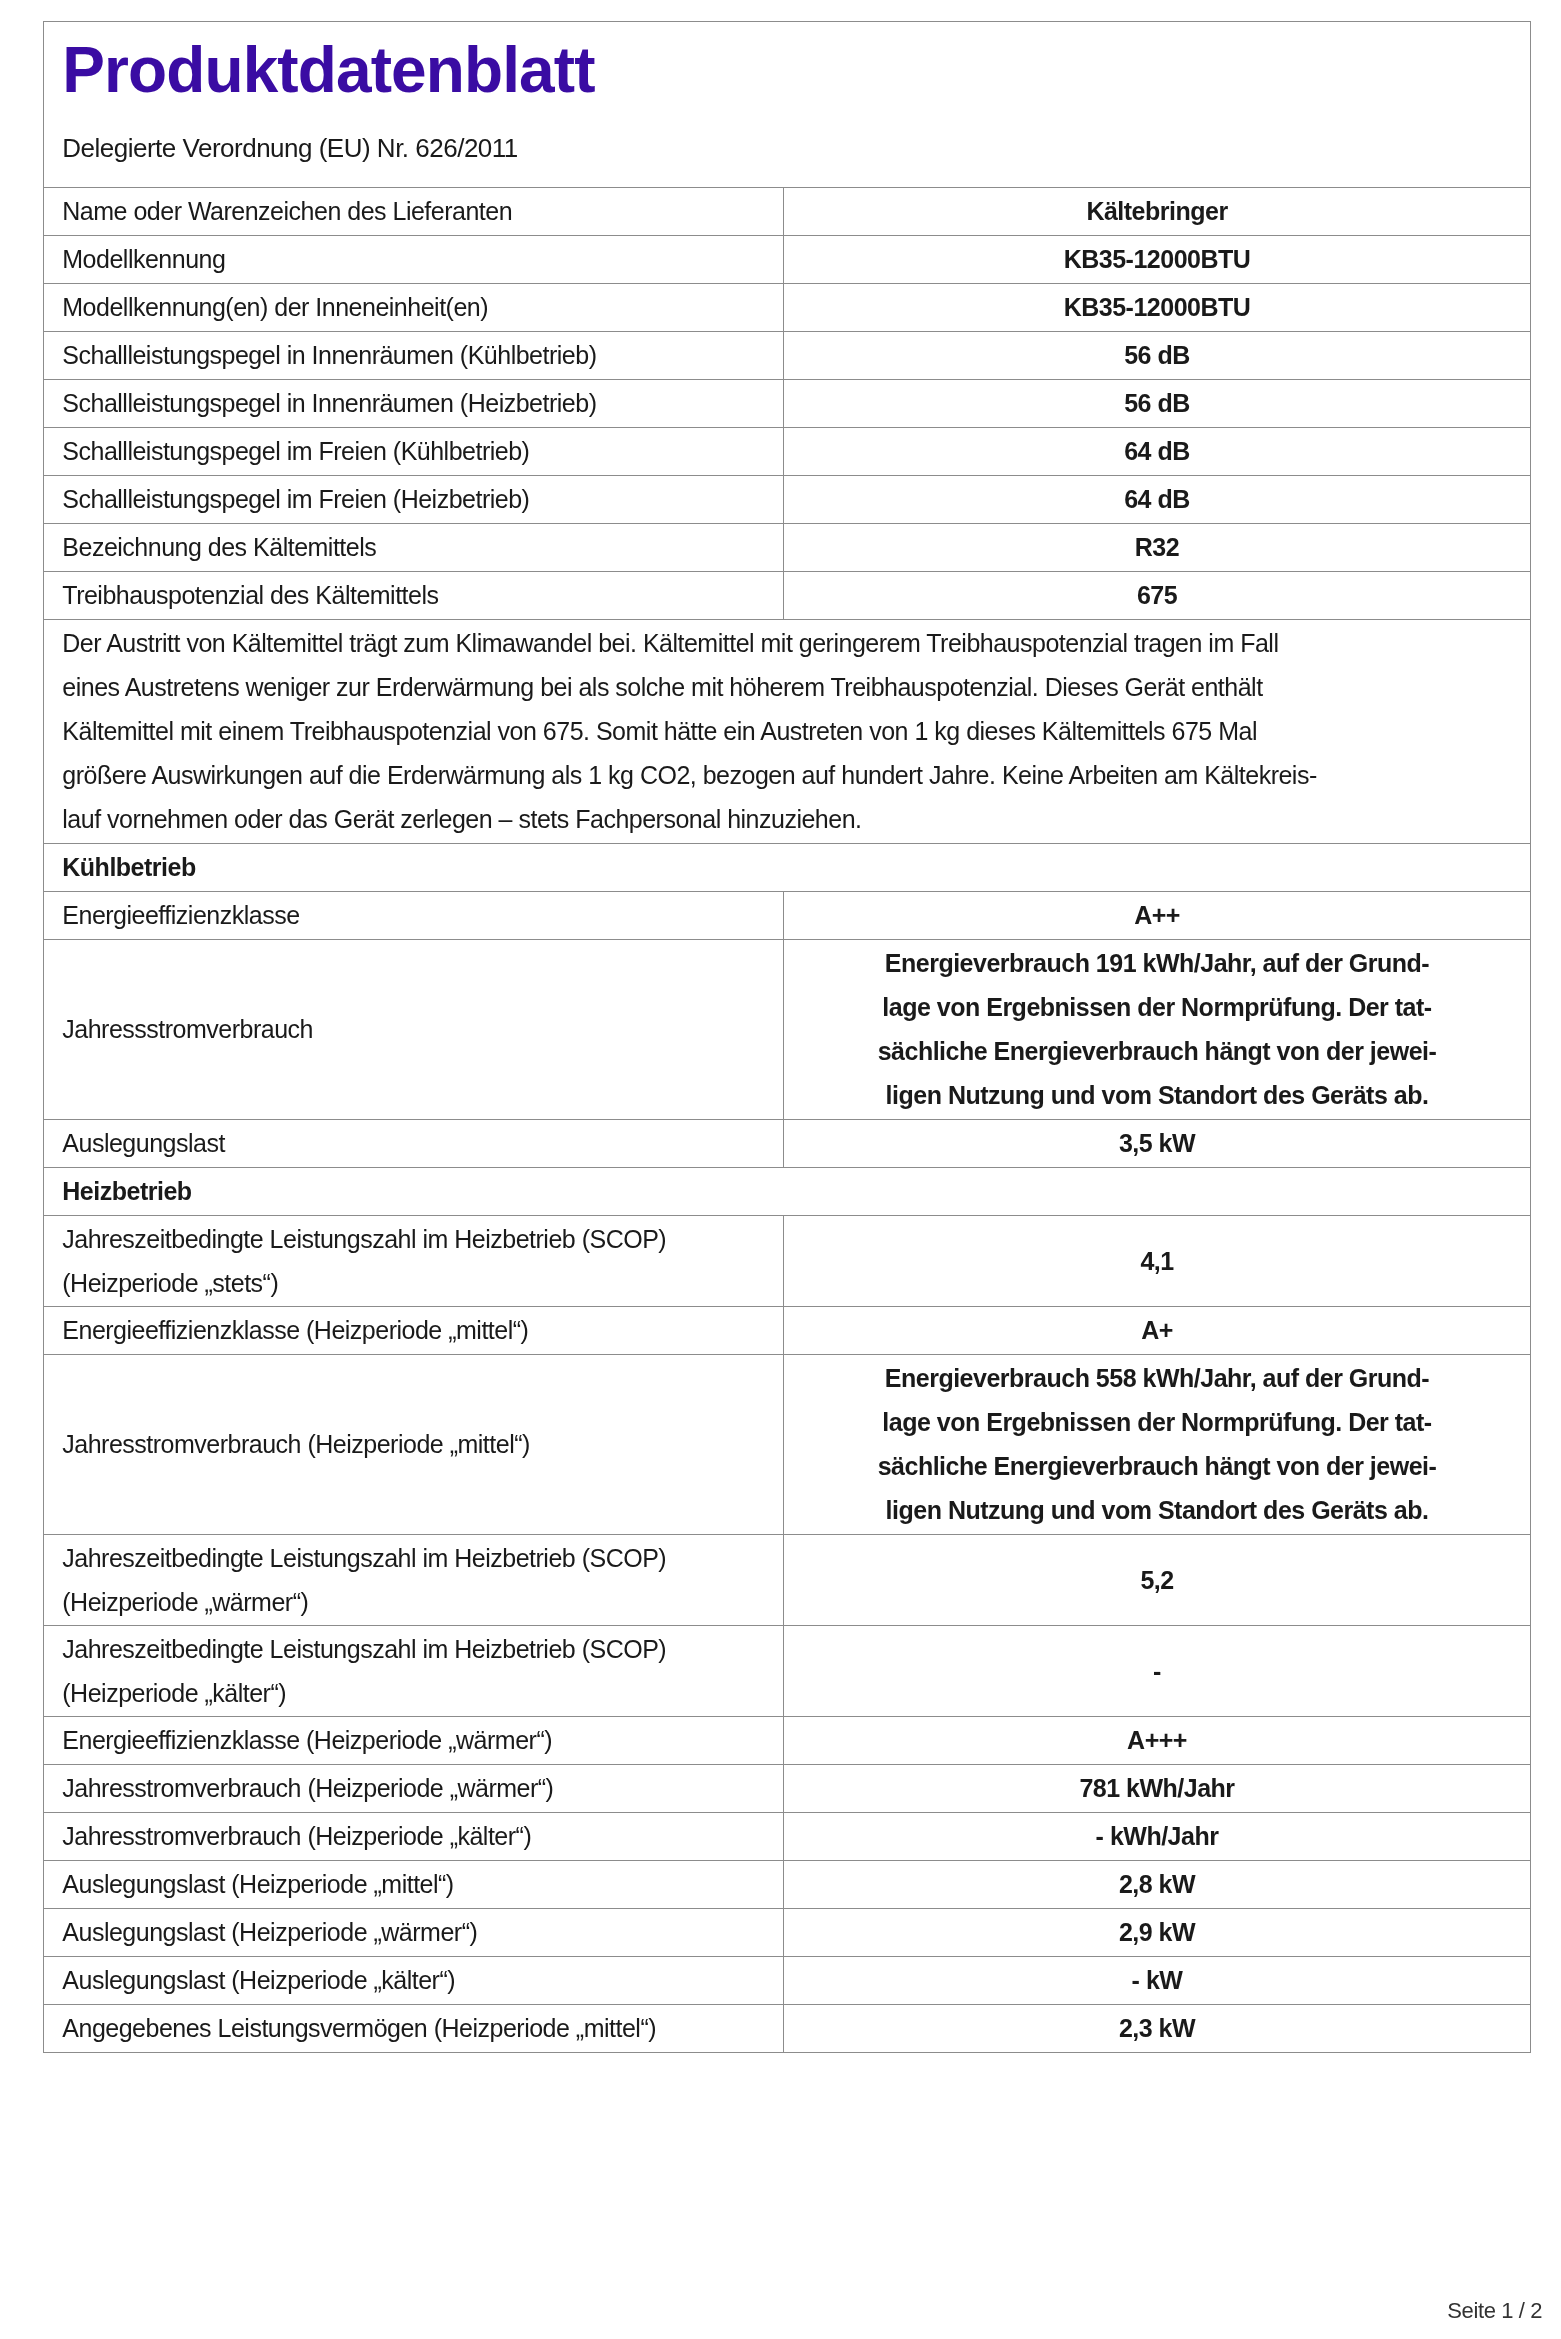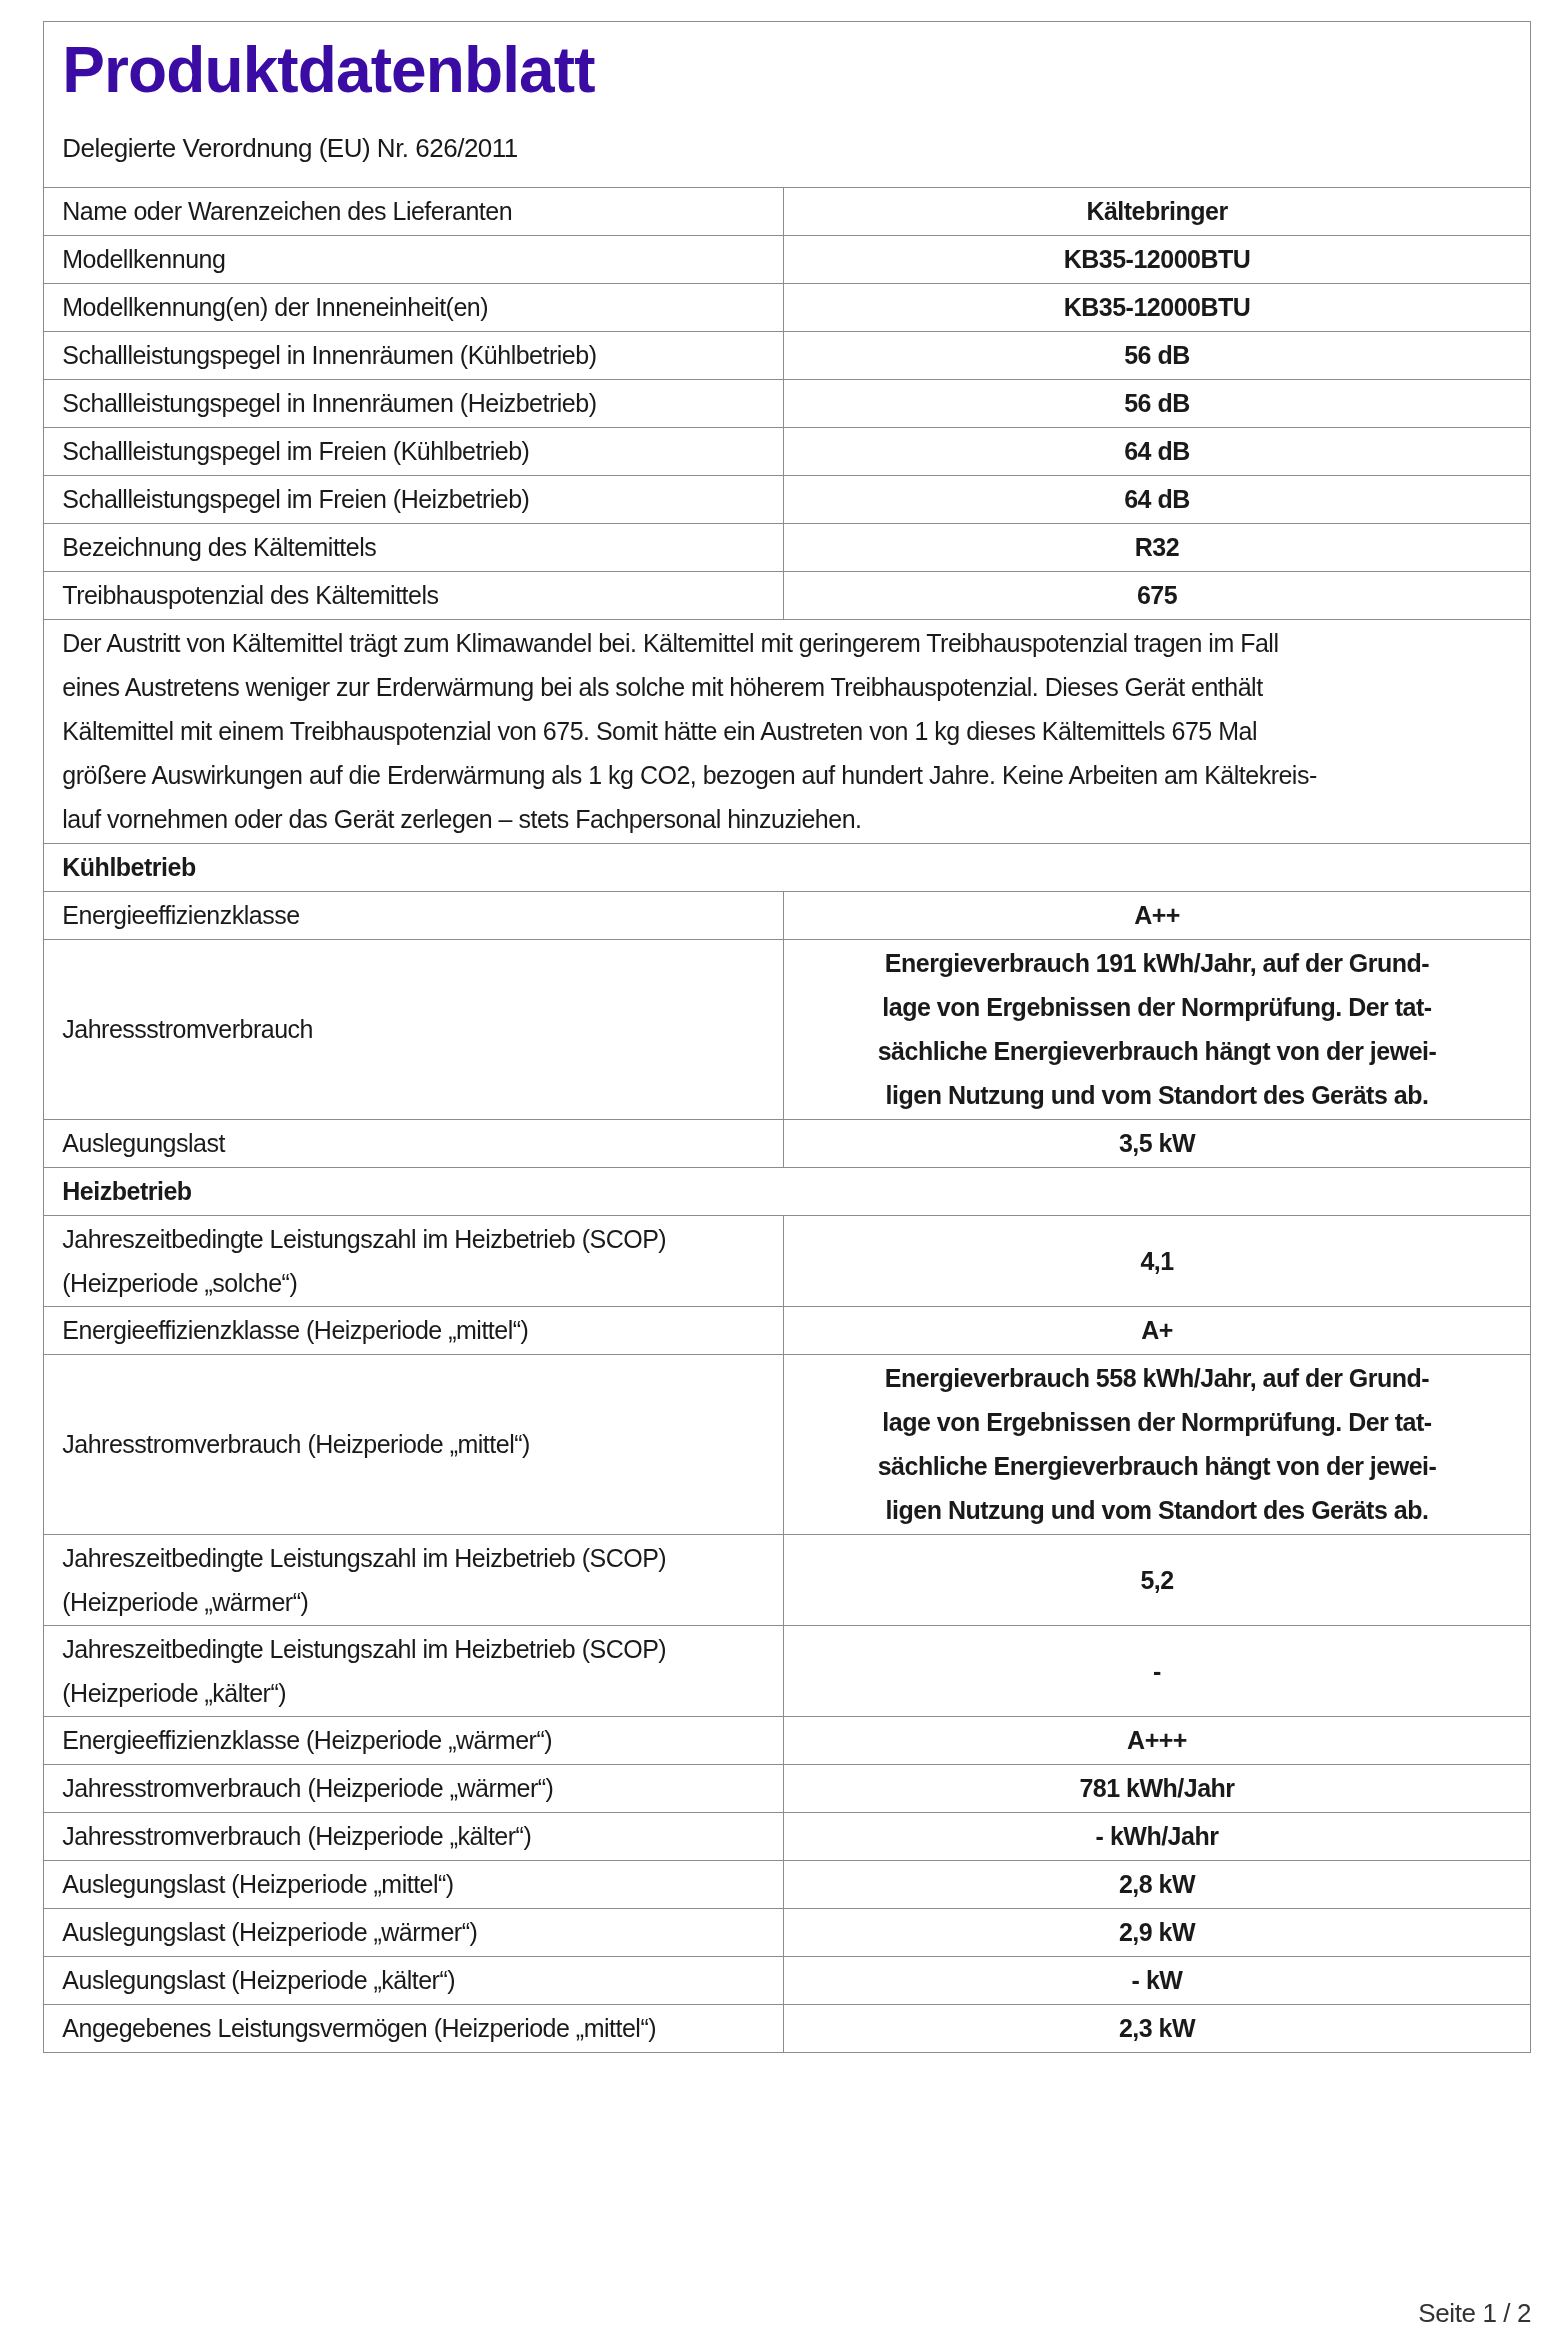--- a/index.html
+++ b/index.html
@@ -30,22 +30,22 @@
     letter-spacing: -0.9px; line-height: 88px; display: block;
   }
   .subtitle { font-size: 26px; line-height: 55px; display: block; margin-top: 7.3px; }
   .r1 { height: 48px; }
   .r2 { height: 91px; }
   .r4 { height: 180px; }
   .note-row td { height: 223px; line-height: 44px; padding-top: 0; padding-bottom: 0; }
   .val { text-align: center; font-weight: bold; }
   .section { font-weight: bold; }
   .page-footer {
-    position: absolute; right: 31px; top: 2298px;
-    font-size: 26px; color: #333333; letter-spacing: -0.4px;
+    position: absolute; right: 20px; top: 2298px;
+    font-size: 22px; color: #333333; letter-spacing: -0.4px;
   }
   .line { display: block; }
 </style>
 </head>
 <body>
 
 <div class="sheet">
   <table class="grid">
     <colgroup>
         <col class="c-label">
@@ -127,21 +127,21 @@
         <td>Auslegungslast</td>
         <td class="val">3,5 kW</td>
       </tr>
 
       <tr class="r1">
         <td colspan="2" class="section">Heizbetrieb</td>
       </tr>
       <tr class="r2">
         <td>
           <span class="line">Jahreszeitbedingte Leistungszahl im Heizbetrieb (SCOP)</span>
-          <span class="line">(Heizperiode „solche“)</span>
+          <span class="line">(Heizperiode „stets“)</span>
         </td>
         <td class="val">4,1</td>
       </tr>
       <tr class="r1">
         <td>Energieeffizienzklasse (Heizperiode „mittel“)</td>
         <td class="val">A+</td>
       </tr>
       <tr class="r4">
         <td>Jahresstromverbrauch (Heizperiode „mittel“)</td>
         <td class="val">

